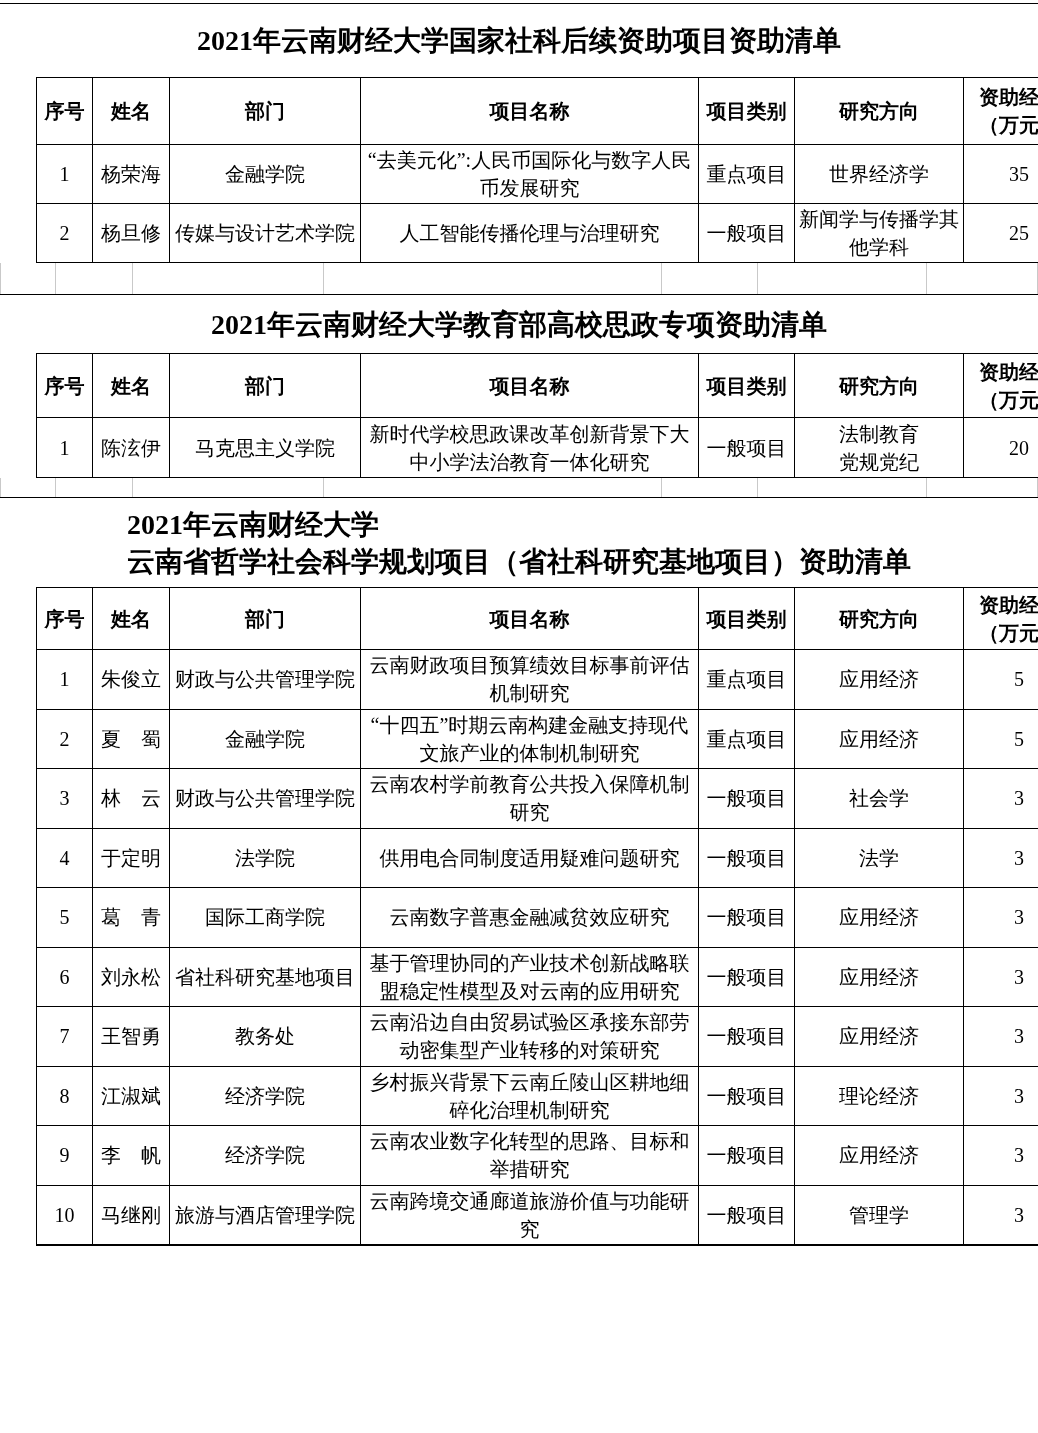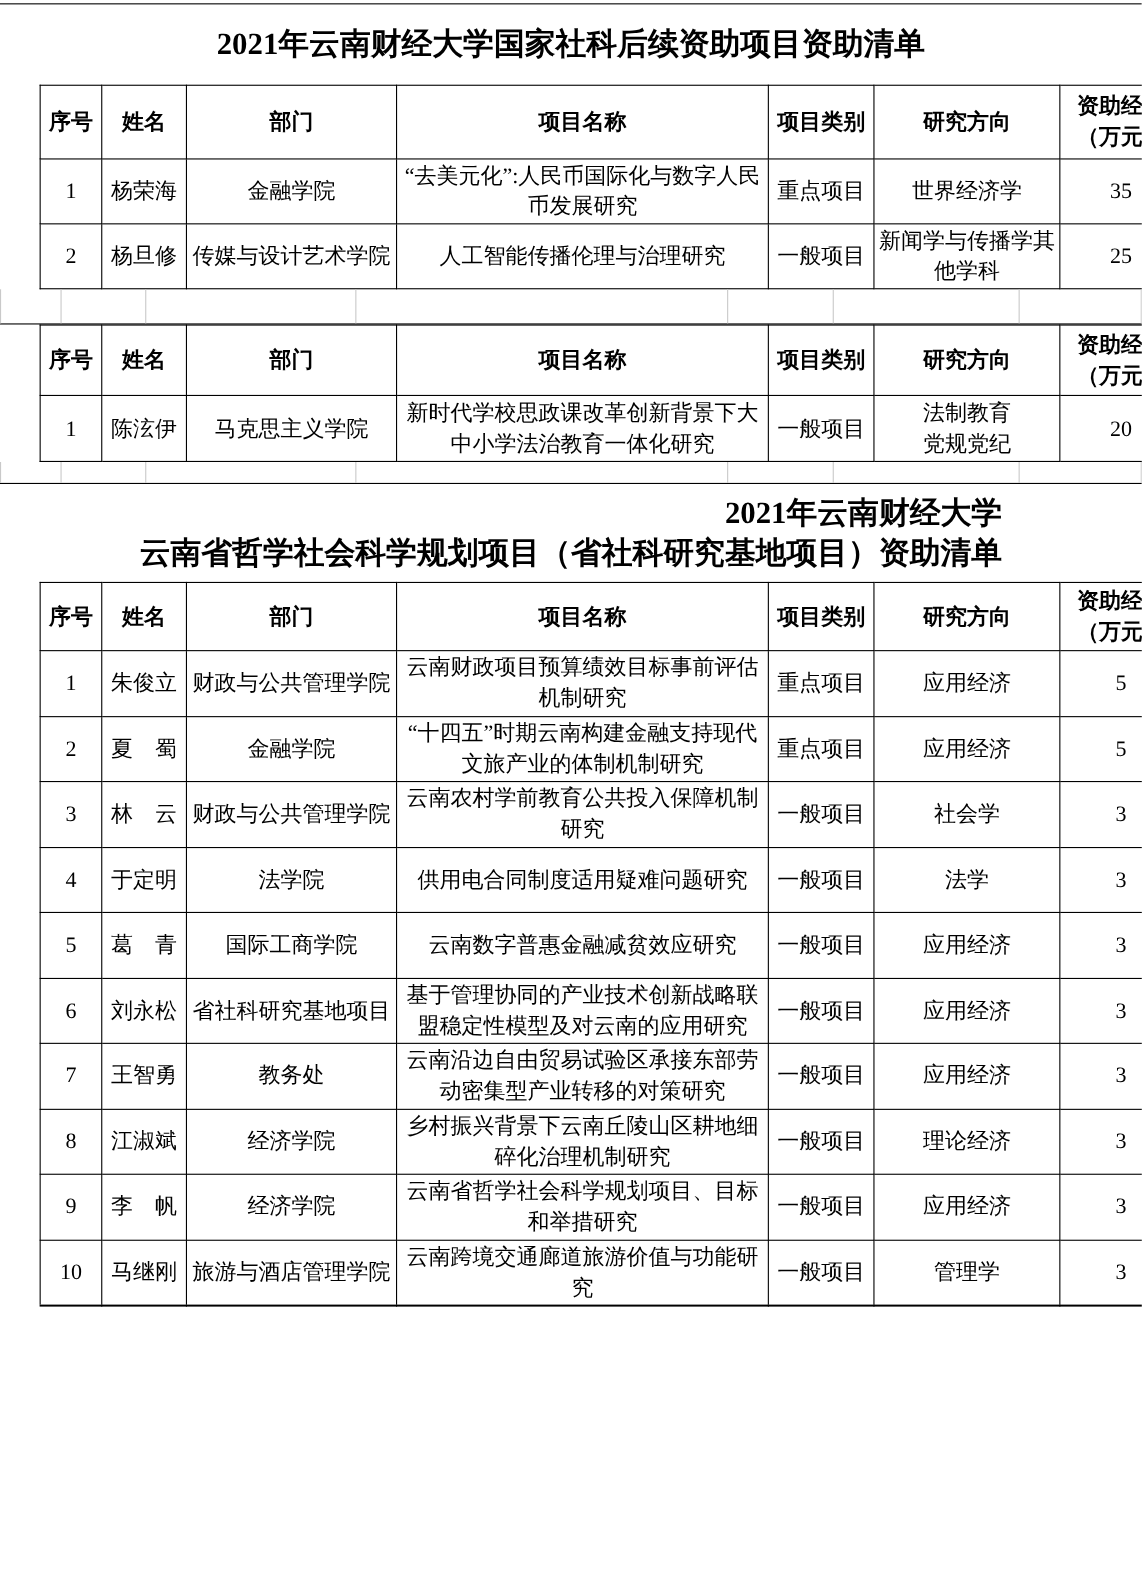--- a/index.html
+++ b/index.html
@@ -1,19 +1,19 @@
 <!DOCTYPE html>
 <html><head>
 <meta charset="utf-8">
 <style>
   html,body{margin:0;padding:0;background:#ffffff;}
   body{width:1038px;font-family:"Liberation Serif","DejaVu Serif",serif;color:#000;}
   .page{width:1038px;}
   .top-rule{margin-top:3px;border-top:1px solid #000;height:0;}
-  .tbl-title{display:flex;align-items:center;justify-content:center;text-align:right;
+  .tbl-title{display:flex;align-items:center;justify-content:center;text-align:left;
     font-weight:bold;font-size:28px;line-height:37px;white-space:pre-line;}
   .title-1{height:73px;}
   .title-2{height:58px;}
   .title-3{height:89px;}
   table.grid{table-layout:fixed;border-collapse:collapse;width:1038px;margin-left:36px;}
   table.grid th,table.grid td{
     border:1px solid #000;text-align:center;vertical-align:middle;
     white-space:pre-line;padding:0 3px;font-size:20px;line-height:28px;
     overflow:hidden;box-sizing:border-box;}
   table.grid th{font-weight:bold;}
@@ -86,20 +86,21 @@
     <span class="c0"></span>
     <span class="c1"></span>
     <span class="c2"></span>
     <span class="c3"></span>
     <span class="c4"></span>
     <span class="c5"></span>
     <span class="c6"></span>
   </div>
 
   <section>
+    <div class="tbl-title title-2">2021年云南财经大学教育部高校思政专项资助清单</div>
     <table class="grid t2">
         <thead>
           <tr class="">
             <th class="c0">序号</th>
             <th class="c1">姓名</th>
             <th class="c2">部门</th>
             <th class="c3">项目名称</th>
             <th class="c4">项目类别</th>
             <th class="c5">研究方向</th>
             <th class="c6">资助经费
@@ -217,21 +218,21 @@
             <td class="c2">经济学院</td>
             <td class="c3">乡村振兴背景下云南丘陵山区耕地细碎化治理机制研究</td>
             <td class="c4">一般项目</td>
             <td class="c5">理论经济</td>
             <td class="c6">3</td>
           </tr>
           <tr class="">
             <td class="c0">9</td>
             <td class="c1">李　帆</td>
             <td class="c2">经济学院</td>
-            <td class="c3">云南省哲学社会科学规划项目、目标和举措研究</td>
+            <td class="c3">云南农业数字化转型的思路、目标和举措研究</td>
             <td class="c4">一般项目</td>
             <td class="c5">应用经济</td>
             <td class="c6">3</td>
           </tr>
           <tr class="">
             <td class="c0">10</td>
             <td class="c1">马继刚</td>
             <td class="c2">旅游与酒店管理学院</td>
             <td class="c3">云南跨境交通廊道旅游价值与功能研究</td>
             <td class="c4">一般项目</td>

